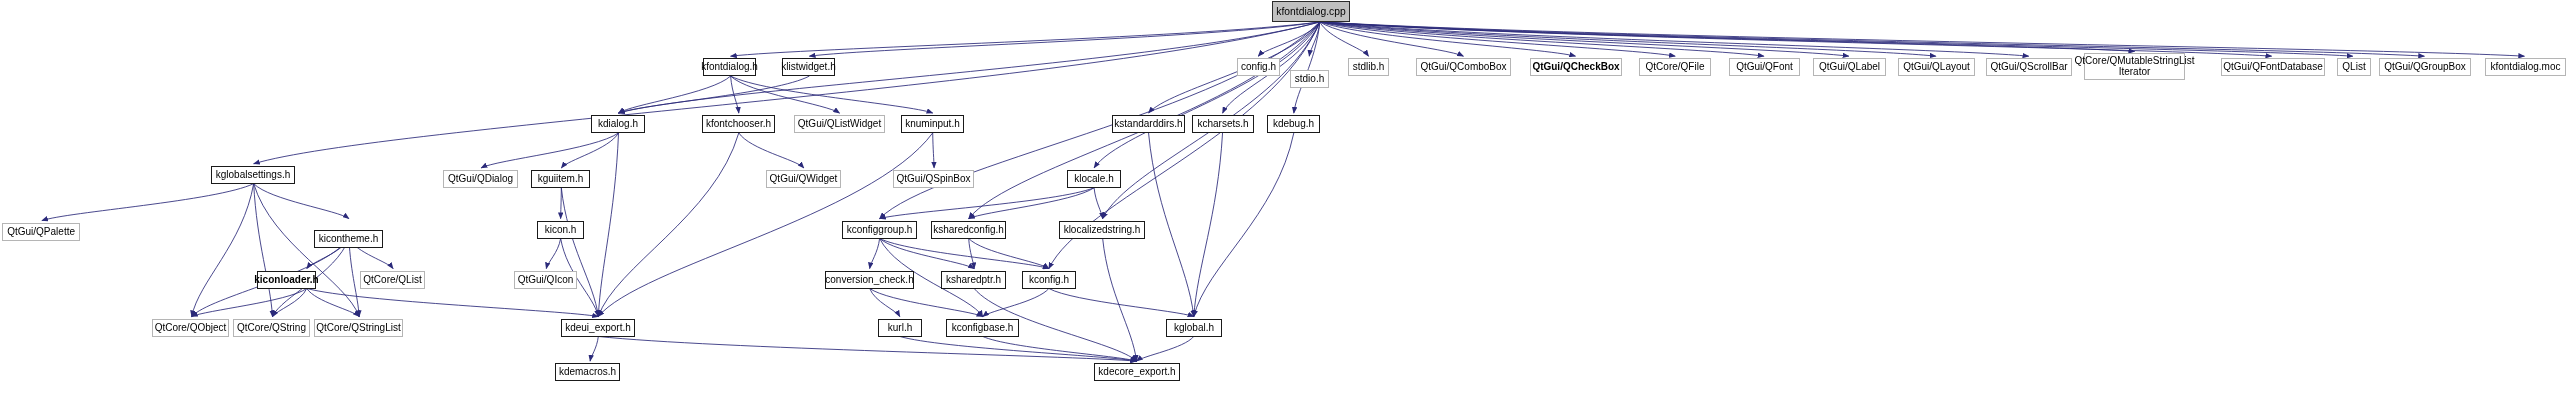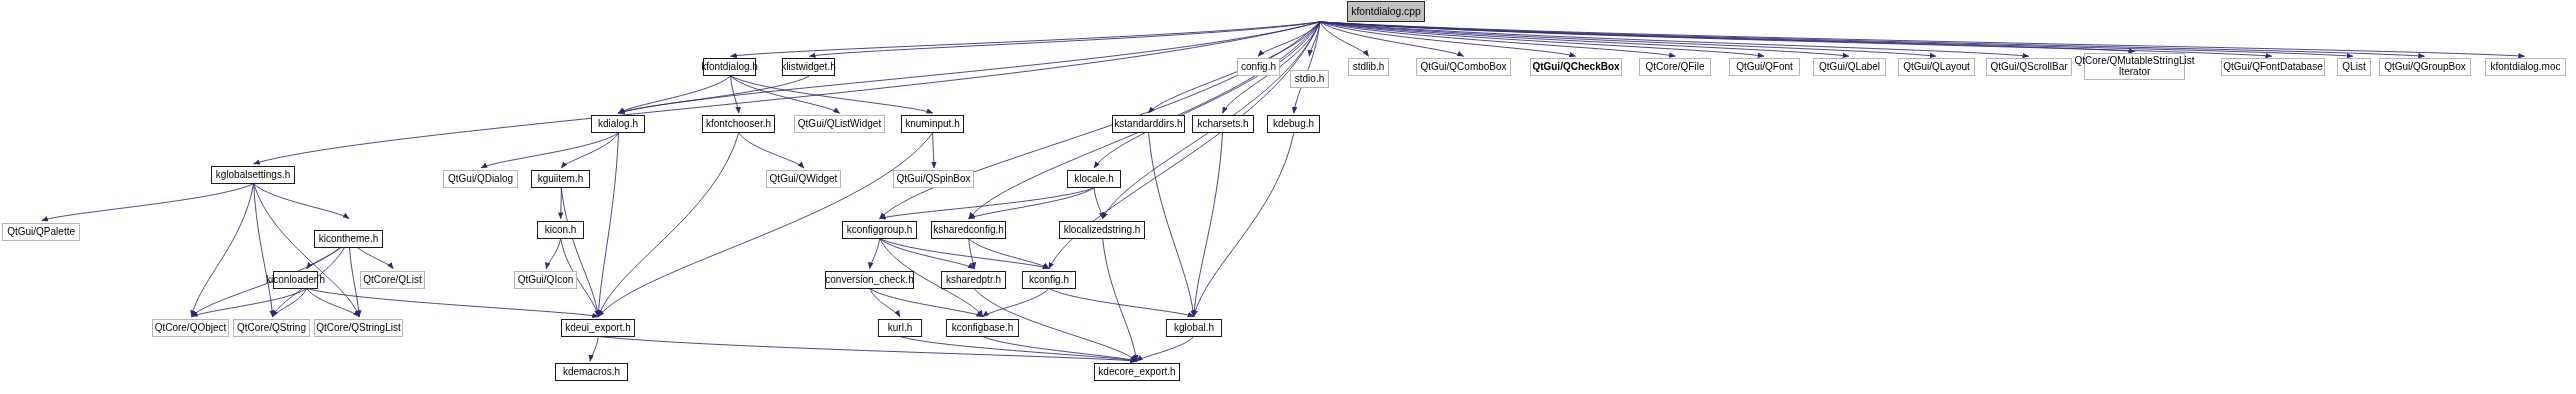--- a/index.html
+++ b/index.html
@@ -100,21 +100,21 @@
         <path d="M1529.5,421 C1566.0895,440.8 1715.62,452.68 1741,462" fill="none" stroke="#2b2a7a" stroke-width="1.25" marker-end="url(#arr)"></path>
         <path d="M1312,491 C1371.7715,508.55 1616.04,519.08 1657.5,527" fill="none" stroke="#2b2a7a" stroke-width="1.25" marker-end="url(#arr)"></path>
         <path d="M1433,491 C1471.8385,508.55 1630.56,519.08 1657.5,527" fill="none" stroke="#2b2a7a" stroke-width="1.25" marker-end="url(#arr)"></path>
         <path d="M1741,491 C1726.5545,508.55 1667.52,519.08 1657.5,527" fill="none" stroke="#2b2a7a" stroke-width="1.25" marker-end="url(#arr)"></path>
         <path d="M1608,348 C1616.5635,429.9 1651.56,479.03999999999996 1657.5,527" fill="none" stroke="#2b2a7a" stroke-width="1.25" marker-end="url(#arr)"></path>
         <path d="M872,491 C869.924,508.55 861.44,519.08 860,527" fill="none" stroke="#2b2a7a" stroke-width="1.25" marker-end="url(#arr)"></path>
         <path d="M872,491 C1036.875,508.55 1563.24,519.08 1657.5,527" fill="none" stroke="#2b2a7a" stroke-width="1.25" marker-end="url(#arr)"></path>
       </g>
   </svg>
   <div id="node-layer">
-      <div class="node root" style="left: 1347px; top: 1.4px; width: 78px; height: 20.6px;">kfontdialog.cpp</div>
+      <div class="node root" style="left: 1272px; top: 1.4px; width: 78px; height: 20.6px;">kfontdialog.cpp</div>
       <div class="node solid" style="left: 703px; top: 58px; width: 53px; height: 18px;">kfontdialog.h</div>
       <div class="node solid" style="left: 782px; top: 58px; width: 53px; height: 18px;">klistwidget.h</div>
       <div class="node ext" style="left: 1237px; top: 58px; width: 43px; height: 18px;">config.h</div>
       <div class="node ext" style="left: 1290px; top: 58px; width: 39px; height: 18px; margin-top: 12px;">stdio.h</div>
       <div class="node ext" style="left: 1348px; top: 58px; width: 41px; height: 18px;">stdlib.h</div>
       <div class="node ext" style="left: 1416px; top: 58px; width: 95px; height: 18px;">QtGui/QComboBox</div>
       <div class="node ext" style="left: 1530px; top: 58px; width: 92px; height: 18px; font-weight: bold;">QtGui/QCheckBox</div>
       <div class="node ext" style="left: 1639px; top: 58px; width: 72px; height: 18px;">QtCore/QFile</div>
       <div class="node ext" style="left: 1729px; top: 58px; width: 71px; height: 18px;">QtGui/QFont</div>
       <div class="node ext" style="left: 1813px; top: 58px; width: 73px; height: 18px;">QtGui/QLabel</div>
@@ -138,30 +138,30 @@
       <div class="node solid" style="left: 531px; top: 170px; width: 59px; height: 18px;">kguiitem.h</div>
       <div class="node ext" style="left: 766px; top: 170px; width: 75px; height: 18px;">QtGui/QWidget</div>
       <div class="node ext" style="left: 893px; top: 170px; width: 81px; height: 18px;">QtGui/QSpinBox</div>
       <div class="node solid" style="left: 1067px; top: 170px; width: 54px; height: 18px;">klocale.h</div>
       <div class="node ext" style="left: 2.1px; top: 223px; width: 78px; height: 18px; text-align: right;">QtGui/QPalette</div>
       <div class="node solid" style="left: 314px; top: 221px; width: 69px; height: 18px; margin-top: 9px;">kicontheme.h</div>
       <div class="node solid" style="left: 537px; top: 221px; width: 47px; height: 18px;">kicon.h</div>
       <div class="node solid" style="left: 842px; top: 221px; width: 75px; height: 18px;">kconfiggroup.h</div>
       <div class="node solid" style="left: 931px; top: 221px; width: 75px; height: 18px;">ksharedconfig.h</div>
       <div class="node solid" style="left: 1059px; top: 221px; width: 86px; height: 18px;">klocalizedstring.h</div>
-      <div class="node solid" style="left: 273px; top: 271px; width: 45px; height: 18px;">kiconloader.h</div>
+      <div class="node solid" style="left: 257px; top: 271px; width: 59px; height: 18px; font-weight: bold;">kiconloader.h</div>
       <div class="node ext" style="left: 360px; top: 271px; width: 65px; height: 18px;">QtCore/QList</div>
       <div class="node ext" style="left: 514px; top: 271px; width: 63px; height: 18px;">QtGui/QIcon</div>
       <div class="node solid" style="left: 825px; top: 271px; width: 89px; height: 18px;">conversion_check.h</div>
       <div class="node solid" style="left: 941px; top: 271px; width: 65px; height: 18px;">ksharedptr.h</div>
       <div class="node solid" style="left: 1022px; top: 271px; width: 54px; height: 18px;">kconfig.h</div>
       <div class="node ext" style="left: 152px; top: 319px; width: 77px; height: 18px;">QtCore/QObject</div>
       <div class="node ext" style="left: 233px; top: 319px; width: 77px; height: 18px;">QtCore/QString</div>
       <div class="node ext" style="left: 314px; top: 319px; width: 89px; height: 18px;">QtCore/QStringList</div>
       <div class="node solid" style="left: 561px; top: 319px; width: 74px; height: 18px;">kdeui_export.h</div>
       <div class="node solid" style="left: 878px; top: 319px; width: 44px; height: 18px;">kurl.h</div>
       <div class="node solid" style="left: 946px; top: 319px; width: 73px; height: 18px;">kconfigbase.h</div>
       <div class="node solid" style="left: 1166px; top: 319px; width: 56px; height: 18px;">kglobal.h</div>
-      <div class="node solid" style="left: 555px; top: 363px; width: 73px; height: 18px;">kdemacros.h</div>
+      <div class="node solid" style="left: 555px; top: 363px; width: 65px; height: 18px;">kdemacros.h</div>
       <div class="node solid" style="left: 1094px; top: 363px; width: 86px; height: 18px;">kdecore_export.h</div>
     </div>
 </div>
 
 
 </body></html>

